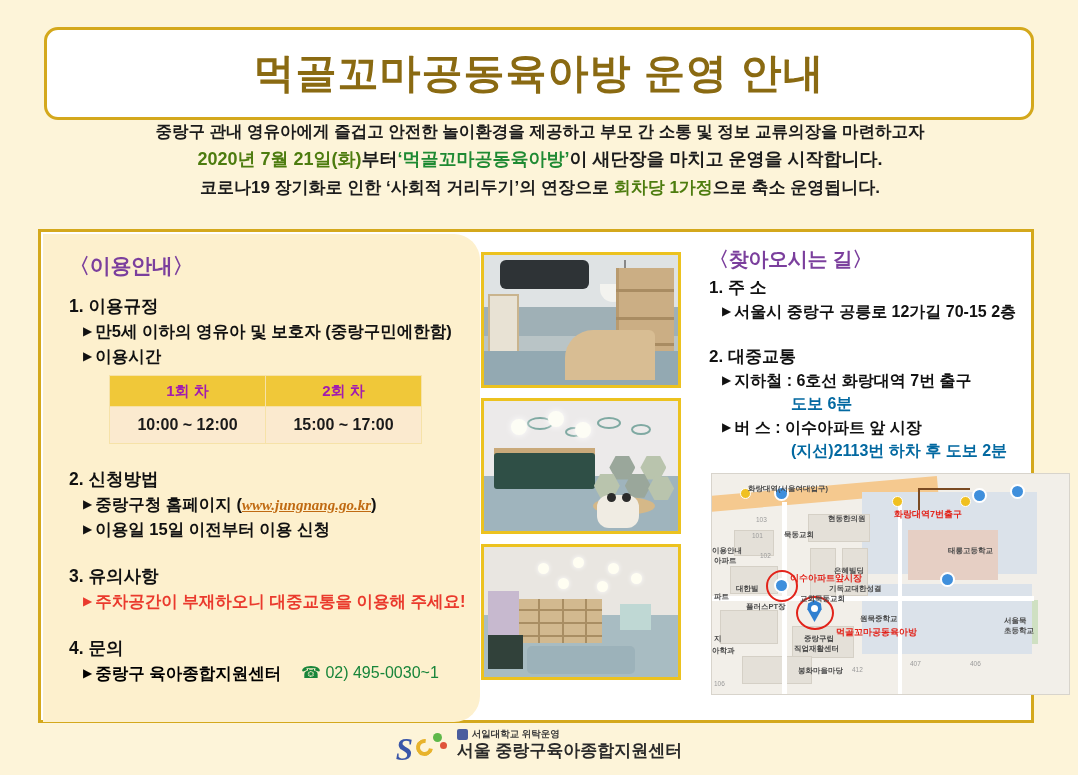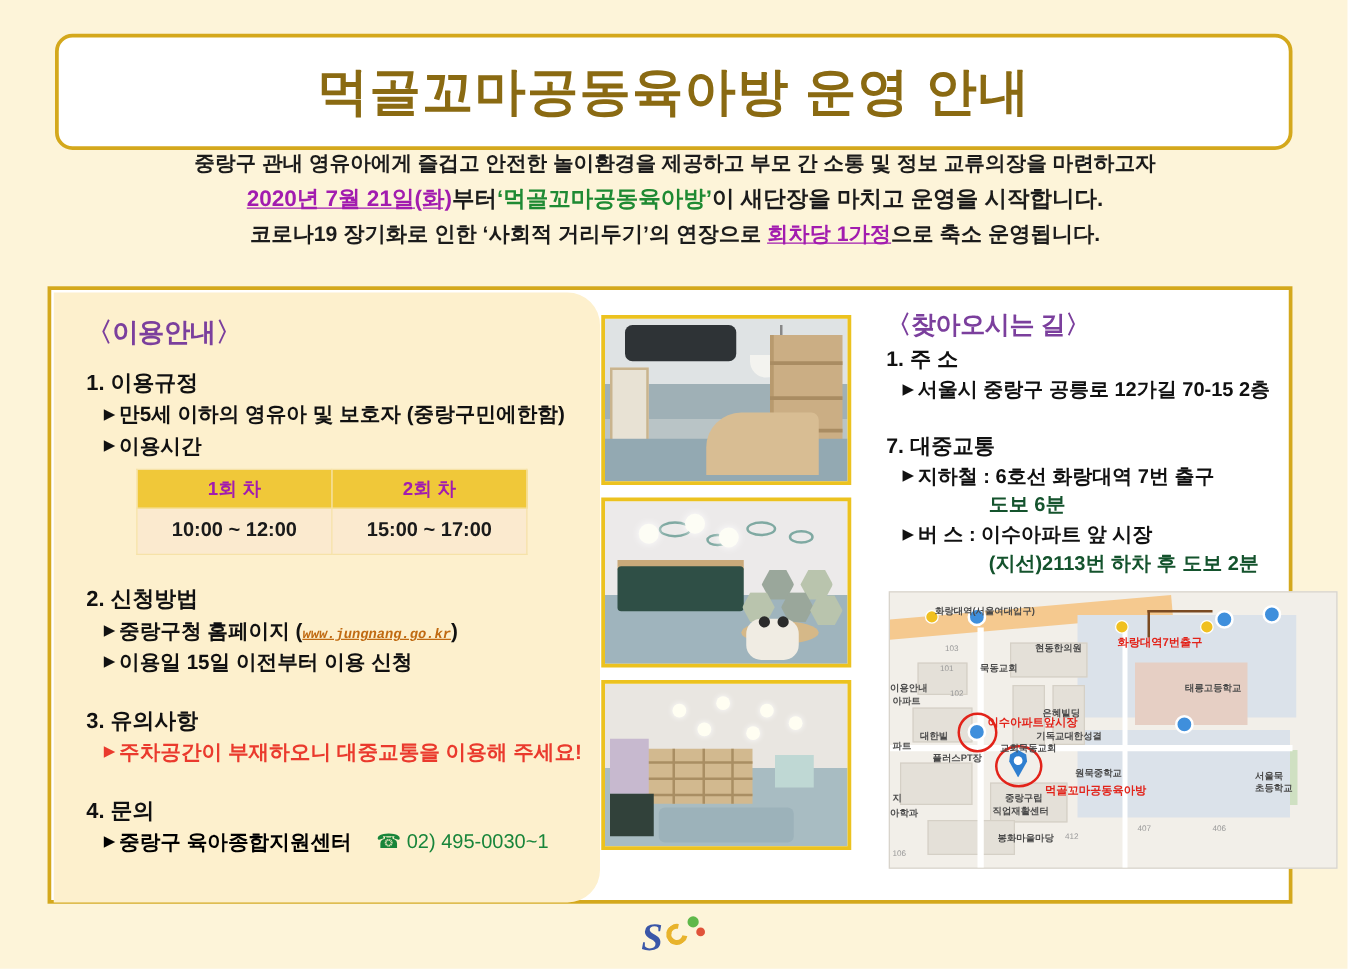--- a/index.html
+++ b/index.html
@@ -39,21 +39,21 @@
     position: absolute;
     left: 50px; top: 118px;
     width: 980px;
     text-align: center;
     line-height: 1.62;
     color: #1b1b1b;
   }
   .intro .line { font-size: 16.5px; font-weight: bold; white-space: nowrap; }
   .intro .line2 { font-size: 18px; }
   .intro .line3 { font-size: 17px; }
-  .hl-red   { color: #a21caf; text-decoration: underline; }
+  .hl-red   { color: #4d7c0f; }
   .hl-green { color: #1f8a33; }
 
   
   .panel {
     position: absolute;
     left: 38px; top: 229px;
     width: 996px; height: 494px;
     background: #ffffff;
     border: 3px solid #d4a81c;
   }
@@ -86,22 +86,22 @@
     color: #111;
     padding-left: 14px;
     margin-top: 3px;
     white-space: nowrap;
   }
   .tri { font-size: 12px; vertical-align: 2px; margin-right: 3px; }
   .gap-md { height: 19px; }
   .link {
     color: #c06a12;
     text-decoration: underline;
-    font-family: Liberation Mono, monospace;
-    font-size: 11px;
+    font-family: Liberation Serif, serif;
+    font-size: 15px;
     font-style: italic;
   }
   .warn { color: #ea3a2d; }
   .phone { color: #18853a; font-size: 16px; }
   .contact-row { display: flex; padding-left: 14px; margin-top: 3px; }
   .contact-name { font-size: 16.5px; font-weight: bold; width: 218px; white-space: nowrap; }
 
   
   .sched {
     margin: 7px 0 0 40px;
@@ -183,21 +183,21 @@
   }
   .r-head {
     font-size: 20px;
     font-weight: bold;
     color: #7b3f9d;
     margin-bottom: 0;
     letter-spacing: -0.3px;
   }
   .r-num { font-size: 17px; font-weight: bold; color: #111; margin-top: 3px; }
   .r-sub { font-size: 16px; font-weight: bold; color: #111; padding-left: 13px; margin-top: 3px; white-space: nowrap; }
-  .r-cont { font-size: 16px; font-weight: bold; color: #14532d; padding-left: 82px; margin-top: 2px; white-space: nowrap; }
+  .r-cont { font-size: 16px; font-weight: bold; color: #0369a1; padding-left: 82px; margin-top: 2px; white-space: nowrap; }
 
   
   .map {
     position: relative;
     margin-top: 11px;
     margin-left: 2px;
     width: 359px; height: 222px;
     background: #f2efe9;
     border: 1px solid #d8d4cc;
     overflow: hidden;
@@ -376,21 +376,21 @@
 
   <div class="col-right">
     <div class="r-head">〈찾아오시는 길〉</div>
 
     <div class="r-num">1. 주 소</div>
     <div class="r-sub">
       <span class="tri">▶</span><span>서울시 중랑구 공릉로 12가길 70-15  2층</span>
     </div>
 
     <div class="gap-md"></div>
-    <div class="r-num">7. 대중교통</div>
+    <div class="r-num">2. 대중교통</div>
     <div class="r-sub">
       <span class="tri">▶</span><span>지하철 : 6호선 화랑대역 7번  출구</span>
     </div>
     <div class="r-cont">도보 6분</div>
     <div class="r-sub">
       <span class="tri">▶</span><span>버    스 : 이수아파트 앞 시장</span>
     </div>
     <div class="r-cont">(지선)2113번 하차 후 도보 2분</div>
 
     <div class="map">
@@ -467,13 +467,20 @@
   </div>
 </div>
 
 <div class="footer">
   <div class="logo-mark">
     <div class="logo-s">S</div>
     <div class="logo-c"></div>
     <div class="logo-dot"></div>
     <div class="logo-dot2"></div>
   </div>
+  <div class="f-texts">
+    <div class="f-small">
+      <span class="f-badge"></span>
+      <span>서일대학교  위탁운영</span>
+    </div>
+    <div class="f-big">서울 중랑구육아종합지원센터</div>
+  </div>
 </div>
 
 </body></html>

